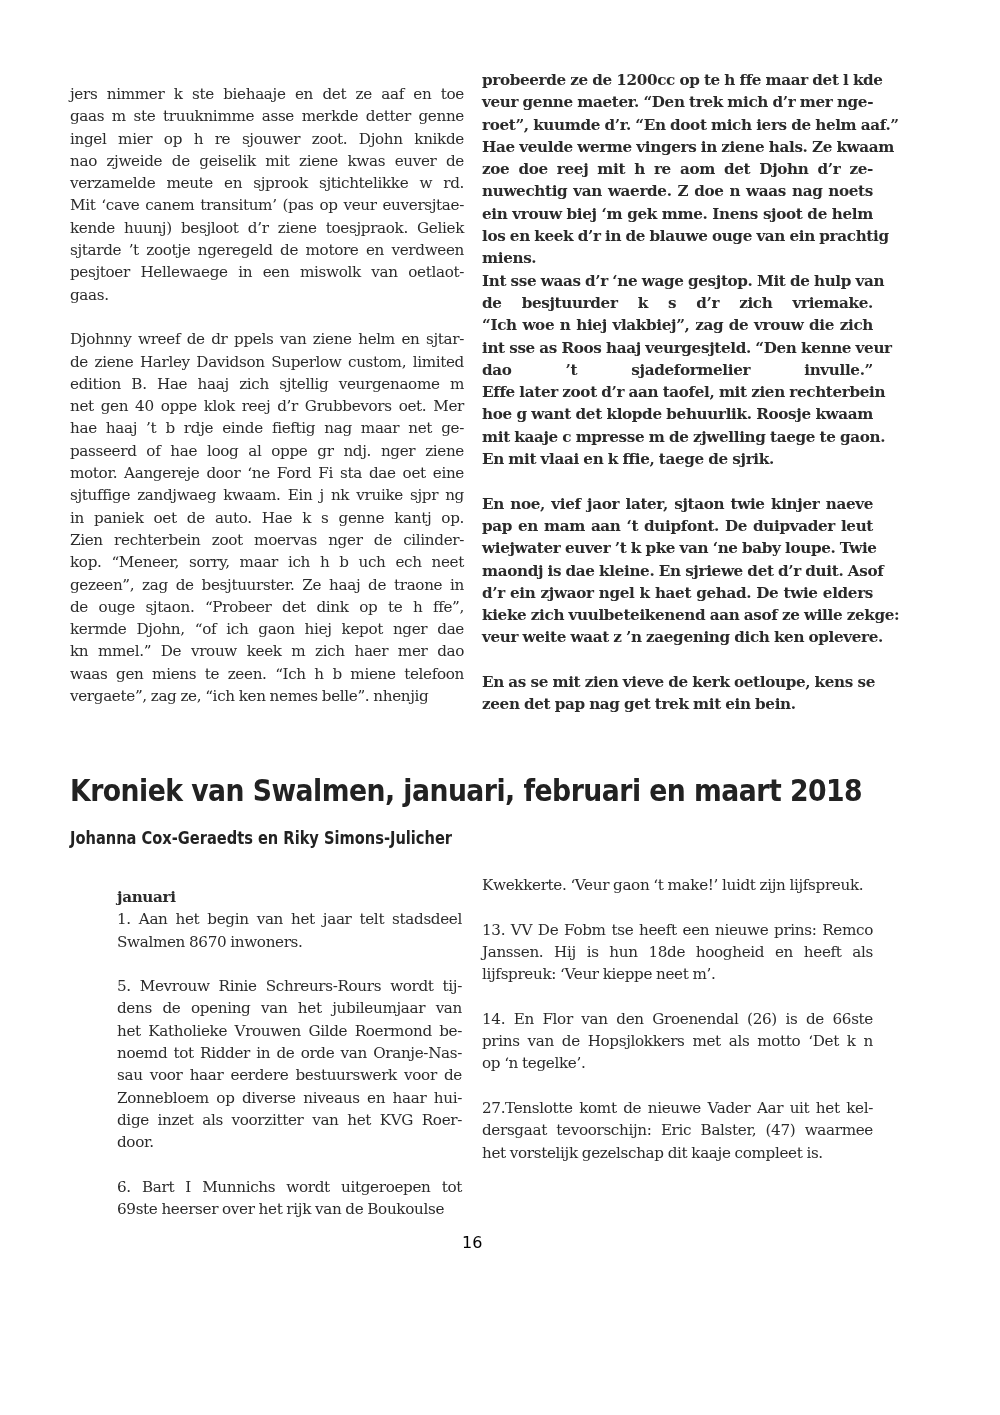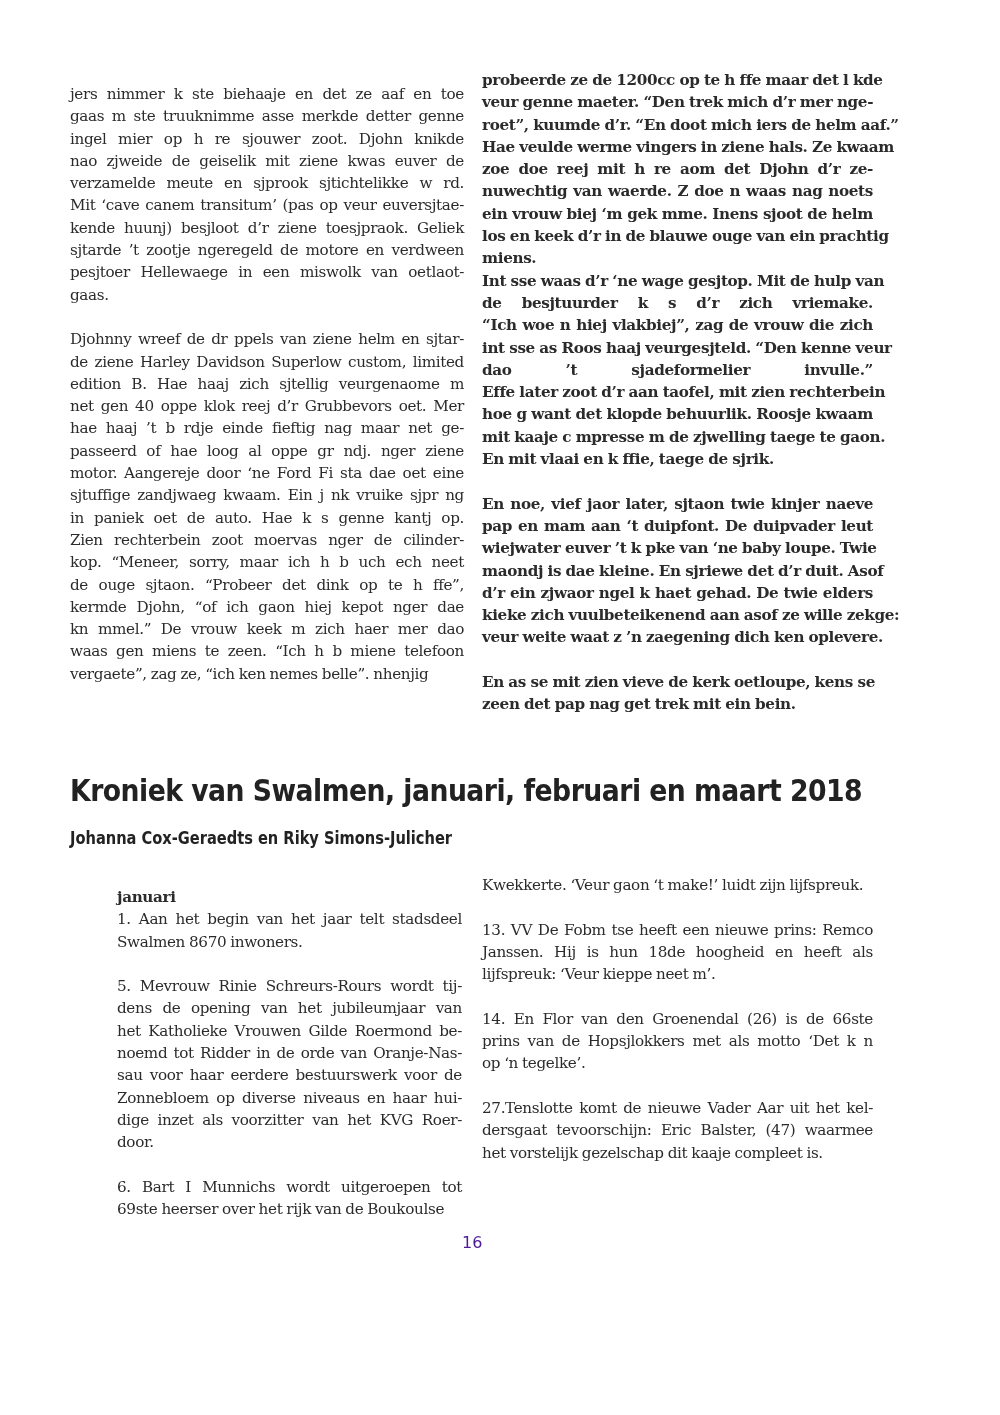--- a/index.html
+++ b/index.html
@@ -9,21 +9,21 @@
   .col .line { display: block; text-align: justify; text-align-last: justify; white-space: nowrap; height: 22.3px; }
   .col .line.last { text-align-last: left; }
   .gap { height: 22.3px; }
   .col-left-top { left: 70px; top: 69px; width: 394px; margin-top: 14px; }
   .col-right-top { left: 482px; top: 69px; width: 391px; font-weight: bold; }
   .title { position: absolute; left: 70px; top: 772px; font-family: "DejaVu Sans", sans-serif; font-weight: bold; font-size: 31px; color: #222; letter-spacing: -0.6px; transform: scaleX(0.86); transform-origin: left top; white-space: nowrap; }
   .subtitle { position: absolute; left: 70px; top: 828px; font-family: "DejaVu Sans", sans-serif; font-weight: bold; font-size: 17px; color: #222; transform: scaleX(0.86); transform-origin: left top; white-space: nowrap; }
   .col-left-bot { left: 117px; top: 874px; width: 345px; }
   .col-right-bot { left: 482px; top: 874px; width: 391px; }
   .month { font-weight: bold; display: block; height: 22.3px; margin-top: 12px; }
-  .pagenum { position: absolute; left: 462px; top: 1233px; font-family: "DejaVu Sans", sans-serif; font-size: 16px; color: #4c1d95; }
+  .pagenum { position: absolute; left: 462px; top: 1233px; font-family: "DejaVu Sans", sans-serif; font-size: 16px; color: #000000; }
   .line { font-family: "DejaVu Serif", serif; }
   .cond { letter-spacing: -0.35px; word-spacing: -0.5px; }
 </style>
 </head>
 <body>
 
 <div class="page">
 
   <div class="col col-left-top cond">
     <div>
@@ -44,20 +44,21 @@
         <span class="line">de ziene Harley Davidson Superlow custom, limited</span>
         <span class="line">edition B. Hae haaj zich sjtellig veurgenaome   m</span>
         <span class="line">net gen 40 oppe klok reej d’r Grubbevors oet. Mer</span>
         <span class="line">hae haaj ’t b  rdje einde fieftig nag maar net ge-</span>
         <span class="line">passeerd of hae loog al oppe gr  ndj.   nger ziene</span>
         <span class="line">motor. Aangereje door ‘ne Ford Fi  sta dae oet eine</span>
         <span class="line">sjtuffige zandjwaeg kwaam. Ein j  nk vruike sjpr  ng</span>
         <span class="line">in paniek oet de auto. Hae k  s genne kantj op.</span>
         <span class="line">Zien rechterbein zoot moervas   nger de cilinder-</span>
         <span class="line">kop. “Meneer, sorry, maar ich h  b uch ech neet</span>
+        <span class="line">gezeen”, zag de besjtuurster. Ze haaj de traone in</span>
         <span class="line">de ouge sjtaon. “Probeer det dink op te h  ffe”,</span>
         <span class="line">kermde Djohn, “of ich gaon hiej kepot   nger dae</span>
         <span class="line">kn  mmel.” De vrouw keek   m zich haer mer dao</span>
         <span class="line">waas gen miens te zeen. “Ich h  b miene telefoon</span>
         <span class="line last">vergaete”, zag ze, “ich ken nemes belle”.   nhenjig</span>
       </div>
   </div>
 
   <div class="col col-right-top cond">
     <div>

